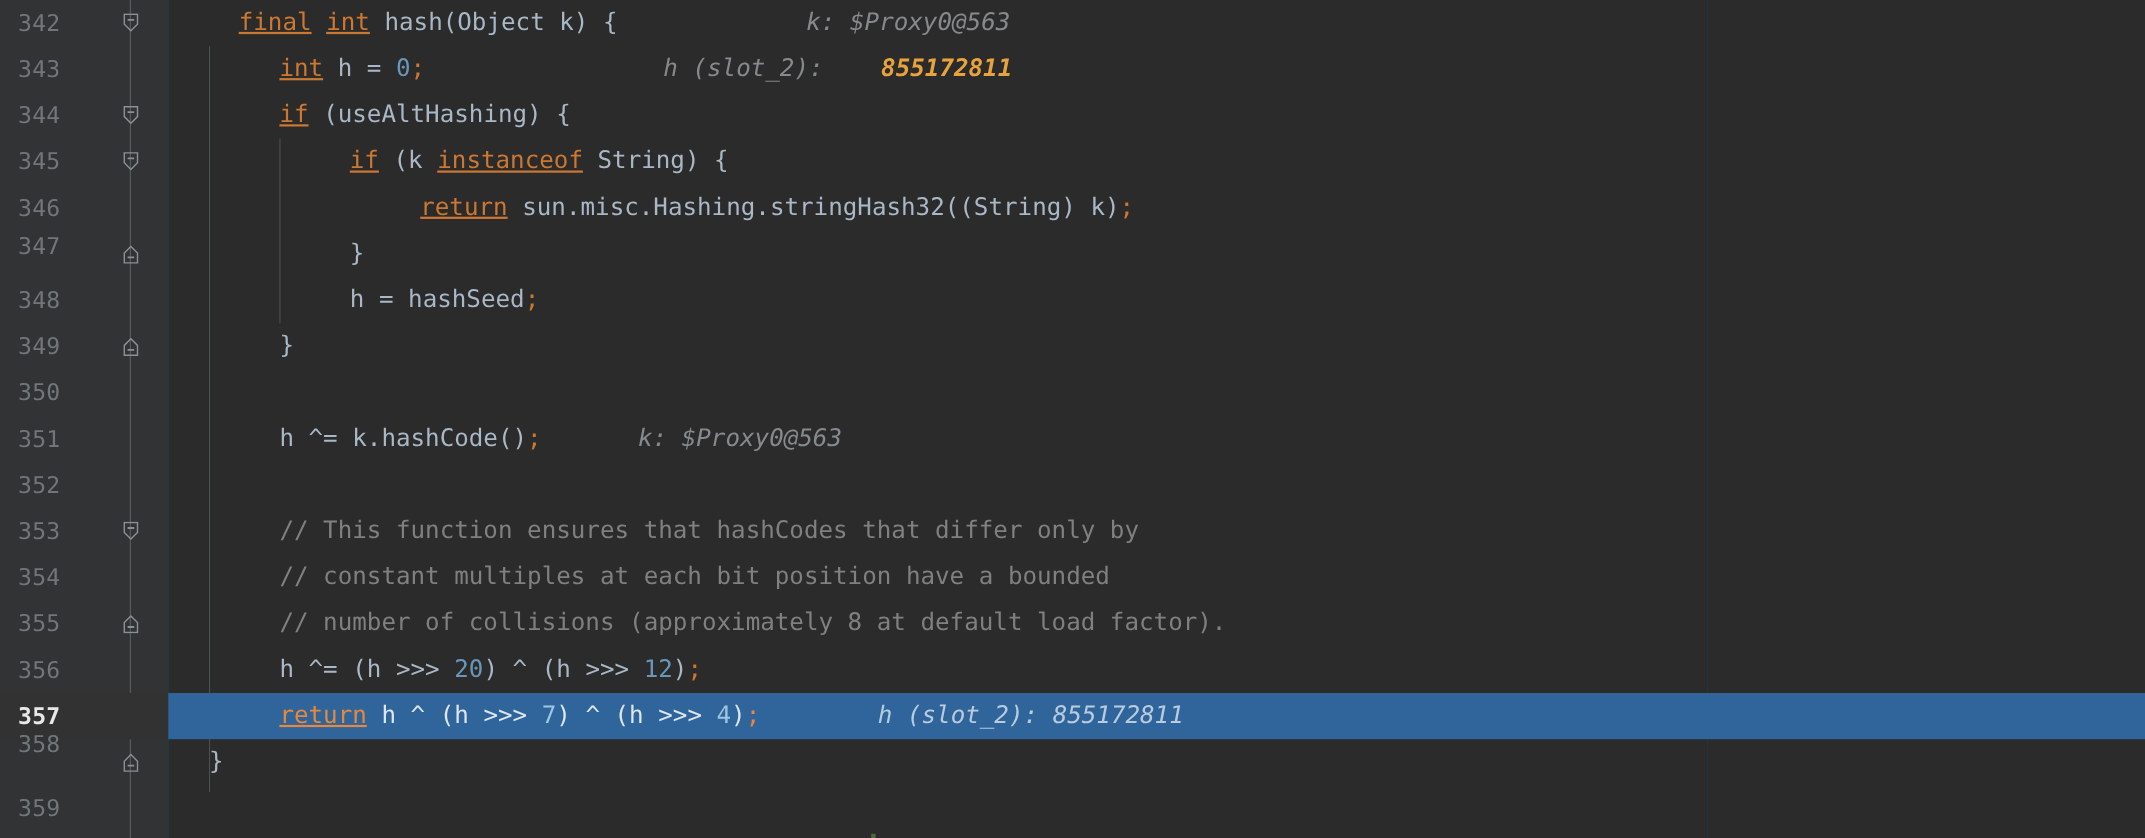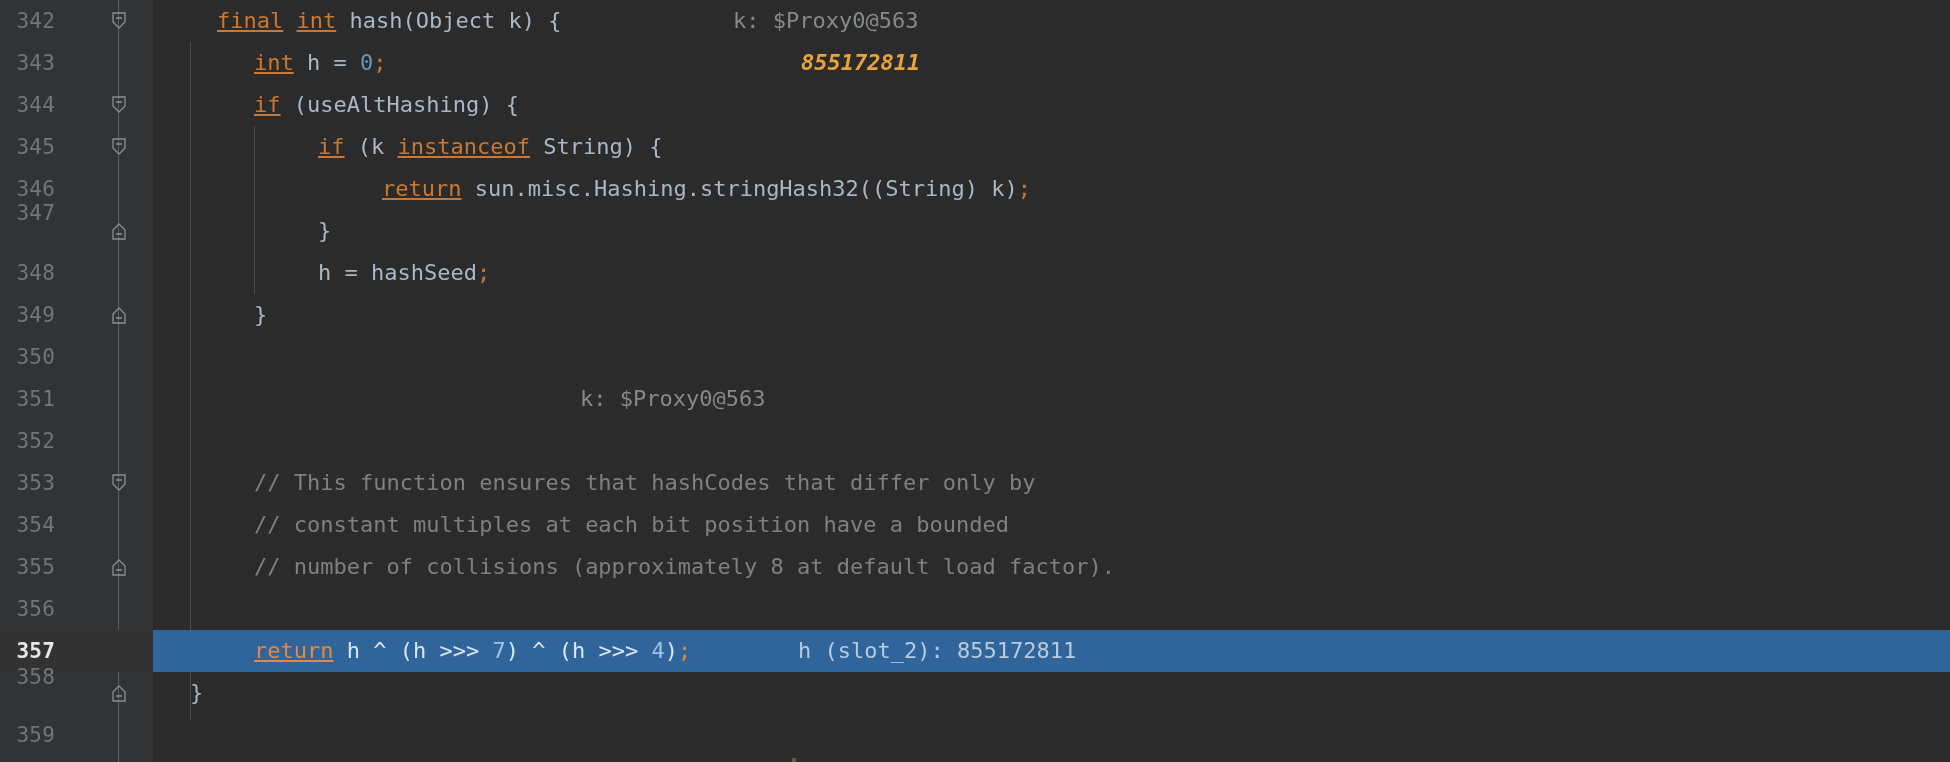--- a/index.html
+++ b/index.html
@@ -59,21 +59,21 @@
   .indent{
     position:absolute;width:1px;background:#4b5052;
   }
   
   .kw{color:#cc7832;text-decoration:underline;}
   .num{color:#6897bb;}
   .ident{color:#a9b7c6;}
   .punct{color:#a9b7c6;}
   .semi{color:#cc7832;}
   .cmt{color:#808080;}
-  .hint{color:#868a8c;}
+  .hint{color:#868a8c;font-style:italic;}
   .hintval{color:#e8a33d;font-style:italic;font-weight:bold;}
   .row.hl .hint{color:#b9cbde;}
   .row.hl .num{color:#9cc4e4;}
   .row.hl .ident,.row.hl .punct{color:#dde6ef;}
   .row.hl .kw{color:#e8883c;}
   .row.hl .semi{color:#e8883c;}
   
   .bottom-dot{
     position:absolute;left:639px;bottom:0px;width:4px;height:4px;
     background:#4e6a3a;
@@ -87,21 +87,21 @@
   <div class="gutter">
     <div class="fold-rail"></div>
 
     <div class="gutter-line current-bg" style="top:630px"></div>
 
     <div class="lineno" style="top:0px">342</div>
     <div class="lineno" style="top:42px">343</div>
     <div class="lineno" style="top:84px">344</div>
     <div class="lineno" style="top:126px">345</div>
     <div class="lineno" style="top:168px">346</div>
-    <div class="lineno" style="top:192px">347</div>
+    <div class="lineno" style="top:203px">347</div>
     <div class="lineno" style="top:252px">348</div>
     <div class="lineno" style="top:294px">349</div>
     <div class="lineno" style="top:336px">350</div>
     <div class="lineno" style="top:378px">351</div>
     <div class="lineno" style="top:420px">352</div>
     <div class="lineno" style="top:462px">353</div>
     <div class="lineno" style="top:504px">354</div>
     <div class="lineno" style="top:546px">355</div>
     <div class="lineno" style="top:588px">356</div>
     <div class="lineno current" style="top:630px">357</div>
@@ -163,20 +163,21 @@
     <div class="indent" style="left:37px;top:42px;height:678px"></div>
     <div class="indent" style="left:101px;top:126px;height:168px"></div>
 
     <div class="row" style="top:0px">
       <span class="txt" style="left:64px"><span class="kw">final</span> <span class="kw">int</span> <span class="ident">hash</span><span class="punct">(</span><span class="ident">Object k</span><span class="punct">) {</span></span>
       <span class="txt hint" style="left:580px">k: $Proxy0@563</span>
     </div>
 
     <div class="row" style="top:42px">
       <span class="txt" style="left:101px"><span class="kw">int</span> <span class="ident">h = </span><span class="num">0</span><span class="semi">;</span></span>
+      <span class="txt hint" style="left:450px">h (slot_2):</span>
       <span class="txt hintval" style="left:648px">855172811</span>
     </div>
 
     <div class="row" style="top:84px">
       <span class="txt" style="left:101px"><span class="kw">if</span> <span class="punct">(</span><span class="ident">useAltHashing</span><span class="punct">) {</span></span>
     </div>
 
     <div class="row" style="top:126px">
       <span class="txt" style="left:165px"><span class="kw">if</span> <span class="punct">(</span><span class="ident">k </span><span class="kw">instanceof</span><span class="ident"> String</span><span class="punct">) {</span></span>
     </div>
@@ -193,37 +194,41 @@
       <span class="txt" style="left:165px"><span class="ident">h = hashSeed</span><span class="semi">;</span></span>
     </div>
 
     <div class="row" style="top:294px">
       <span class="txt" style="left:101px"><span class="punct">}</span></span>
     </div>
 
     <div class="row" style="top:336px"></div>
 
     <div class="row" style="top:378px">
+      <span class="txt" style="left:101px"><span class="ident">h ^= k.hashCode()</span><span class="semi">;</span></span>
       <span class="txt hint" style="left:427px">k: $Proxy0@563</span>
     </div>
 
     <div class="row" style="top:420px"></div>
 
     <div class="row" style="top:504px">
       <span class="txt cmt" style="left:101px">// constant multiples at each bit position have a bounded</span>
     </div>
 
     <div class="row" style="top:462px">
       <span class="txt cmt" style="left:101px">// This function ensures that hashCodes that differ only by</span>
     </div>
 
     <div class="row" style="top:546px">
       <span class="txt cmt" style="left:101px">// number of collisions (approximately 8 at default load factor).</span>
     </div>
 
+    <div class="row" style="top:588px">
+      <span class="txt" style="left:101px"><span class="ident">h ^= (h &gt;&gt;&gt; </span><span class="num">20</span><span class="ident">) ^ (h &gt;&gt;&gt; </span><span class="num">12</span><span class="ident">)</span><span class="semi">;</span></span>
+    </div>
 
     <div class="row hl" style="top:630px">
       <span class="txt" style="left:101px"><span class="kw">return</span><span class="ident"> h ^ (h &gt;&gt;&gt; </span><span class="num">7</span><span class="ident">) ^ (h &gt;&gt;&gt; </span><span class="num">4</span><span class="ident">)</span><span class="semi">;</span></span>
       <span class="txt hint" style="left:645px">h (slot_2): 855172811</span>
     </div>
 
     <div class="row" style="top:672px">
       <span class="txt" style="left:37px"><span class="punct">}</span></span>
     </div>
 

